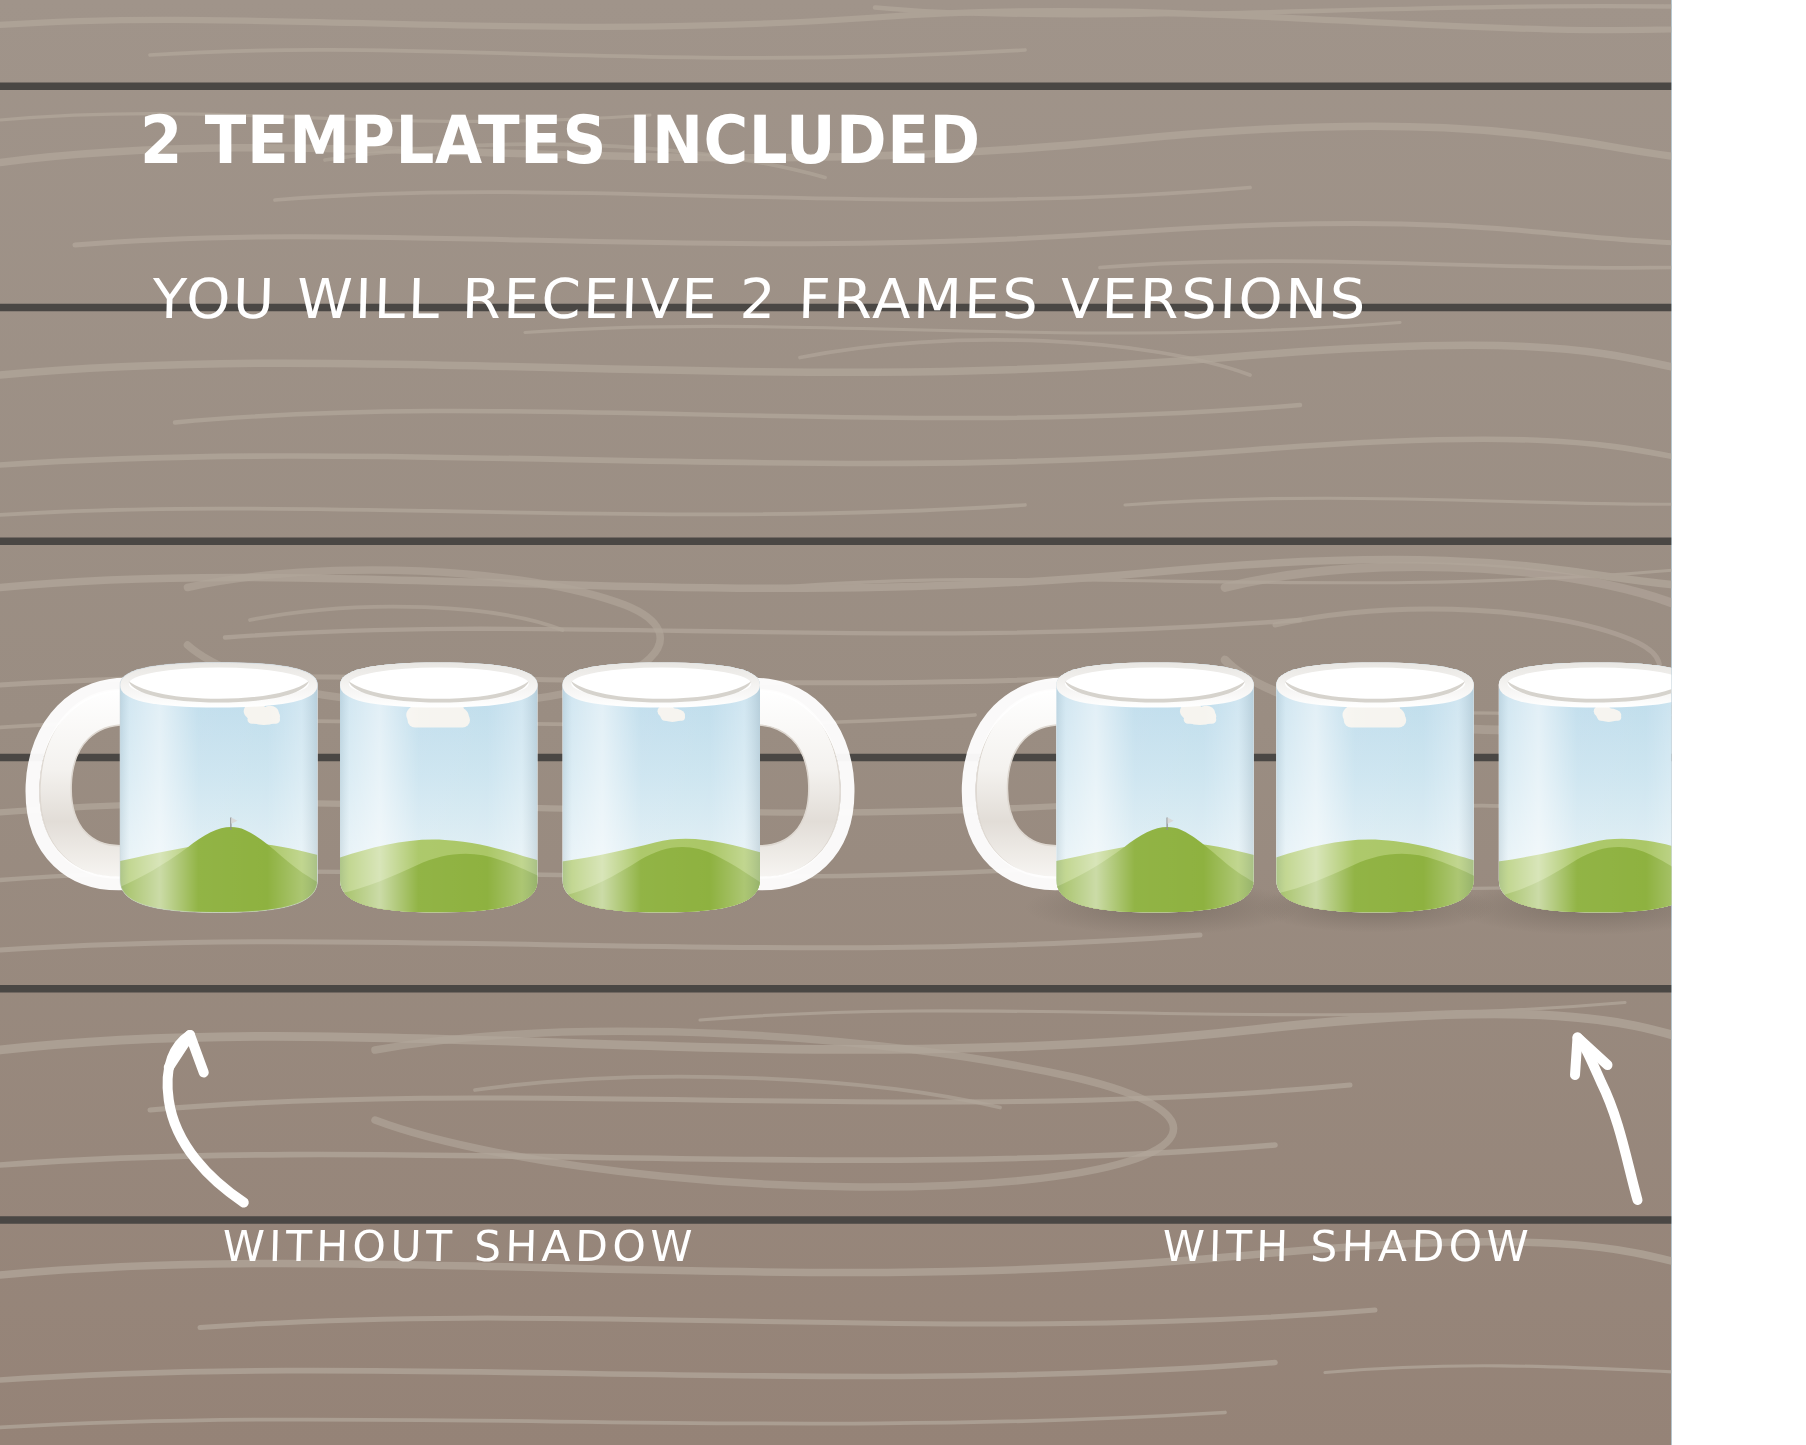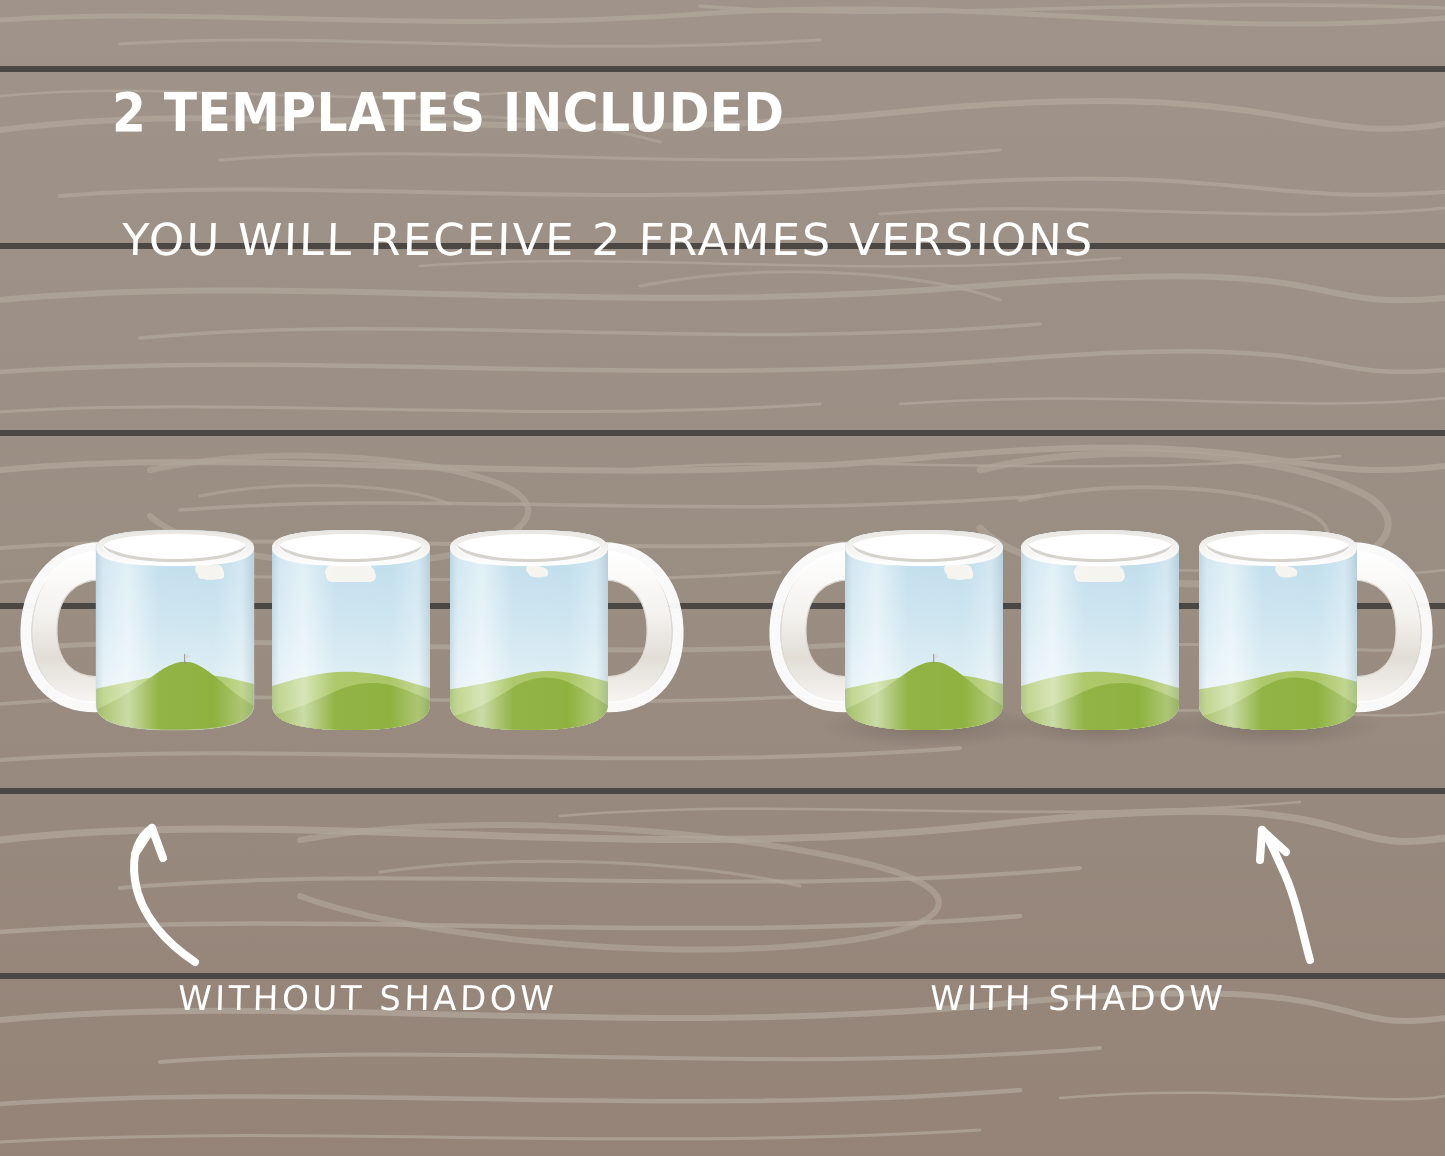--- a/index.html
+++ b/index.html
@@ -3,21 +3,21 @@
 <meta charset="utf-8">
 <style>
   * { box-sizing: border-box; margin: 0; padding: 0; }
   html, body {
     width: 1445px; height: 1156px;
     font-family: "DejaVu Sans", sans-serif;
     overflow: hidden;
   }
   #stage {
     position: relative;
-    width: 1445px; height: 1156px;
+    width: 1337px; height: 1156px;
     background: #0369a1;
     overflow: hidden;
     text-align: right;
   }
   .wood-svg { position: absolute; inset: 0; width: 1445px; height: 1156px; }
 
   
   .title {
     position: absolute;
     left: 112px; top: 86px;

